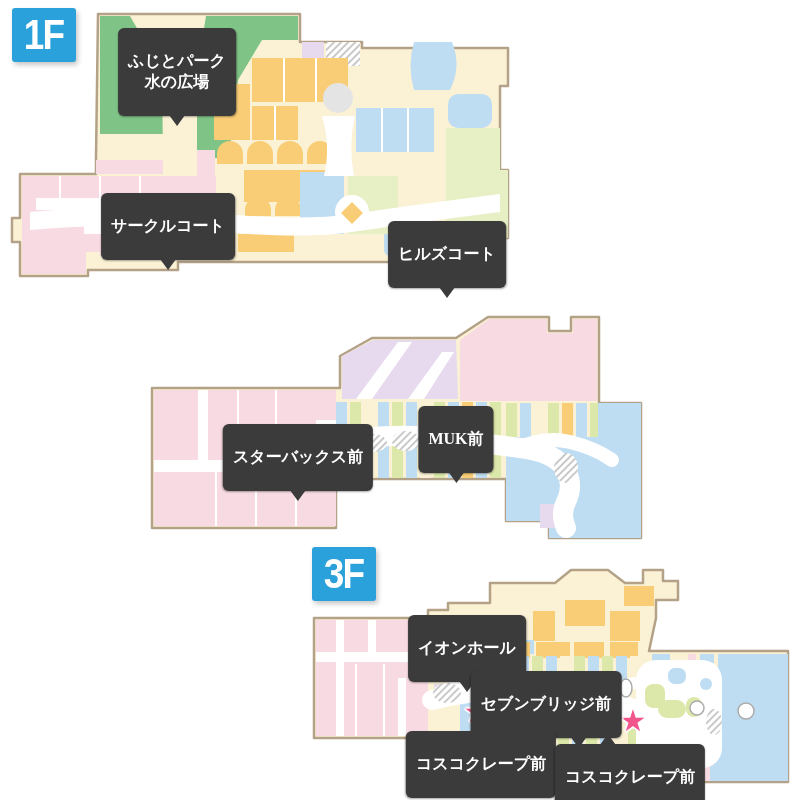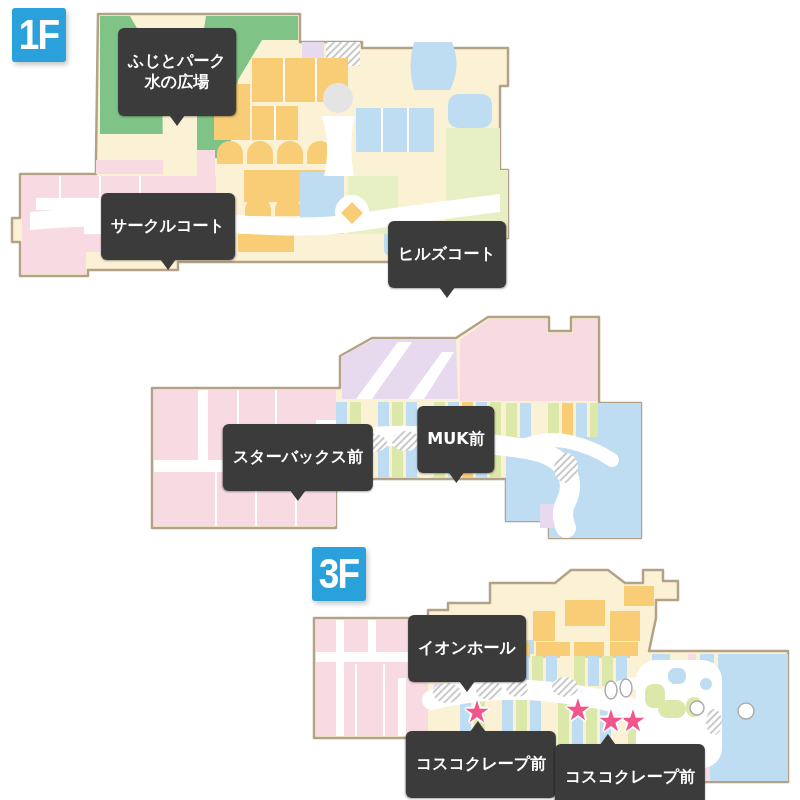--- a/index.html
+++ b/index.html
@@ -15,21 +15,21 @@
   .zg{fill:var(--zone-green);}
   .zl{fill:var(--zone-lightgreen);}
   .zs{fill:var(--zone-stripe-green);}
   .zv{fill:var(--zone-lavender);}
   .zy{fill:var(--zone-gray);}
   .w{fill:var(--corridor);}
   .wl{stroke:var(--corridor);fill:none;stroke-linecap:round;}
   .sv{stroke:var(--corridor);stroke-width:2;fill:none;}
   .hx{fill:url(#hatch1);}
   .wc{fill:#fff;stroke:#ABABAB;stroke-width:1.5;}
-  .floor-badge{position:absolute;width:54px;height:54px;background:var(--floor-badge);
+  .floor-badge{position:absolute;width:64px;height:54px;background:var(--floor-badge);
     color:#fff;display:flex;align-items:center;justify-content:center;
     border-radius:3px;box-shadow:2px 3px 5px rgba(0,0,0,.22);}
   .floor-badge span{font-weight:bold;font-size:42px;letter-spacing:-2px;
     transform:scaleX(.88);font-family:"Liberation Sans",sans-serif;}
   .poi{position:absolute;inset:0;pointer-events:none;margin-top:20px;}
   .star{position:absolute;transform:translate(-50%,-50%);font-size:30px;line-height:1;
     color:var(--star);z-index:5;
     text-shadow:-2px 0 0 #fff,2px 0 0 #fff,0 -2px 0 #fff,0 2px 0 #fff,
                 -1px -1px 0 #fff,1px -1px 0 #fff,-1px 1px 0 #fff,1px 1px 0 #fff;}
   .poi-badge{position:absolute;transform:translateX(-50%);background:var(--label-bg);
@@ -270,35 +270,39 @@
 
   <div class="poi">
     <span class="star" style="left:295px;top:425px;">★</span>
     <div class="poi-badge" style="left:298px;top:404px;">
       <span>スターバックス前</span>
       <i class="ptr down" style="left:50%;"></i>
     </div>
   </div>
   <div class="poi">
     <span class="star" style="left:458px;top:424px;">★</span>
-    <div class="poi-badge" style="left:456px;top:386px;">
+    <div class="poi-badge" style="left:456px;top:386px;font-family:Liberation Serif, serif;">
       <span>MUK前</span>
       <i class="ptr down" style="left:50%;"></i>
     </div>
   </div>
 
   <div class="poi">
     <span class="star" style="left:468px;top:636px;">★</span>
     <div class="poi-badge" style="left:467px;top:595px;text-align:center;">
       <span>イオンホール</span>
       <i class="ptr down" style="left:50%;"></i>
     </div>
   </div>
   <div class="poi">
     <span class="star" style="left:578px;top:690px;">★</span>
+    <div class="poi-badge" style="left:546px;top:651px;">
+      <span>セブンブリッジ前</span>
+      <i class="ptr down" style="left:72%;"></i>
+    </div>
   </div>
   <div class="poi">
     <span class="star" style="left:633px;top:701px;">★</span>
   </div>
   <div class="poi">
     <span class="star" style="left:477px;top:692px;">★</span>
     <div class="poi-badge" style="left:481px;top:711px;">
       <span>コスコクレープ前</span>
       <i class="ptr up" style="left:48%;"></i>
     </div>

